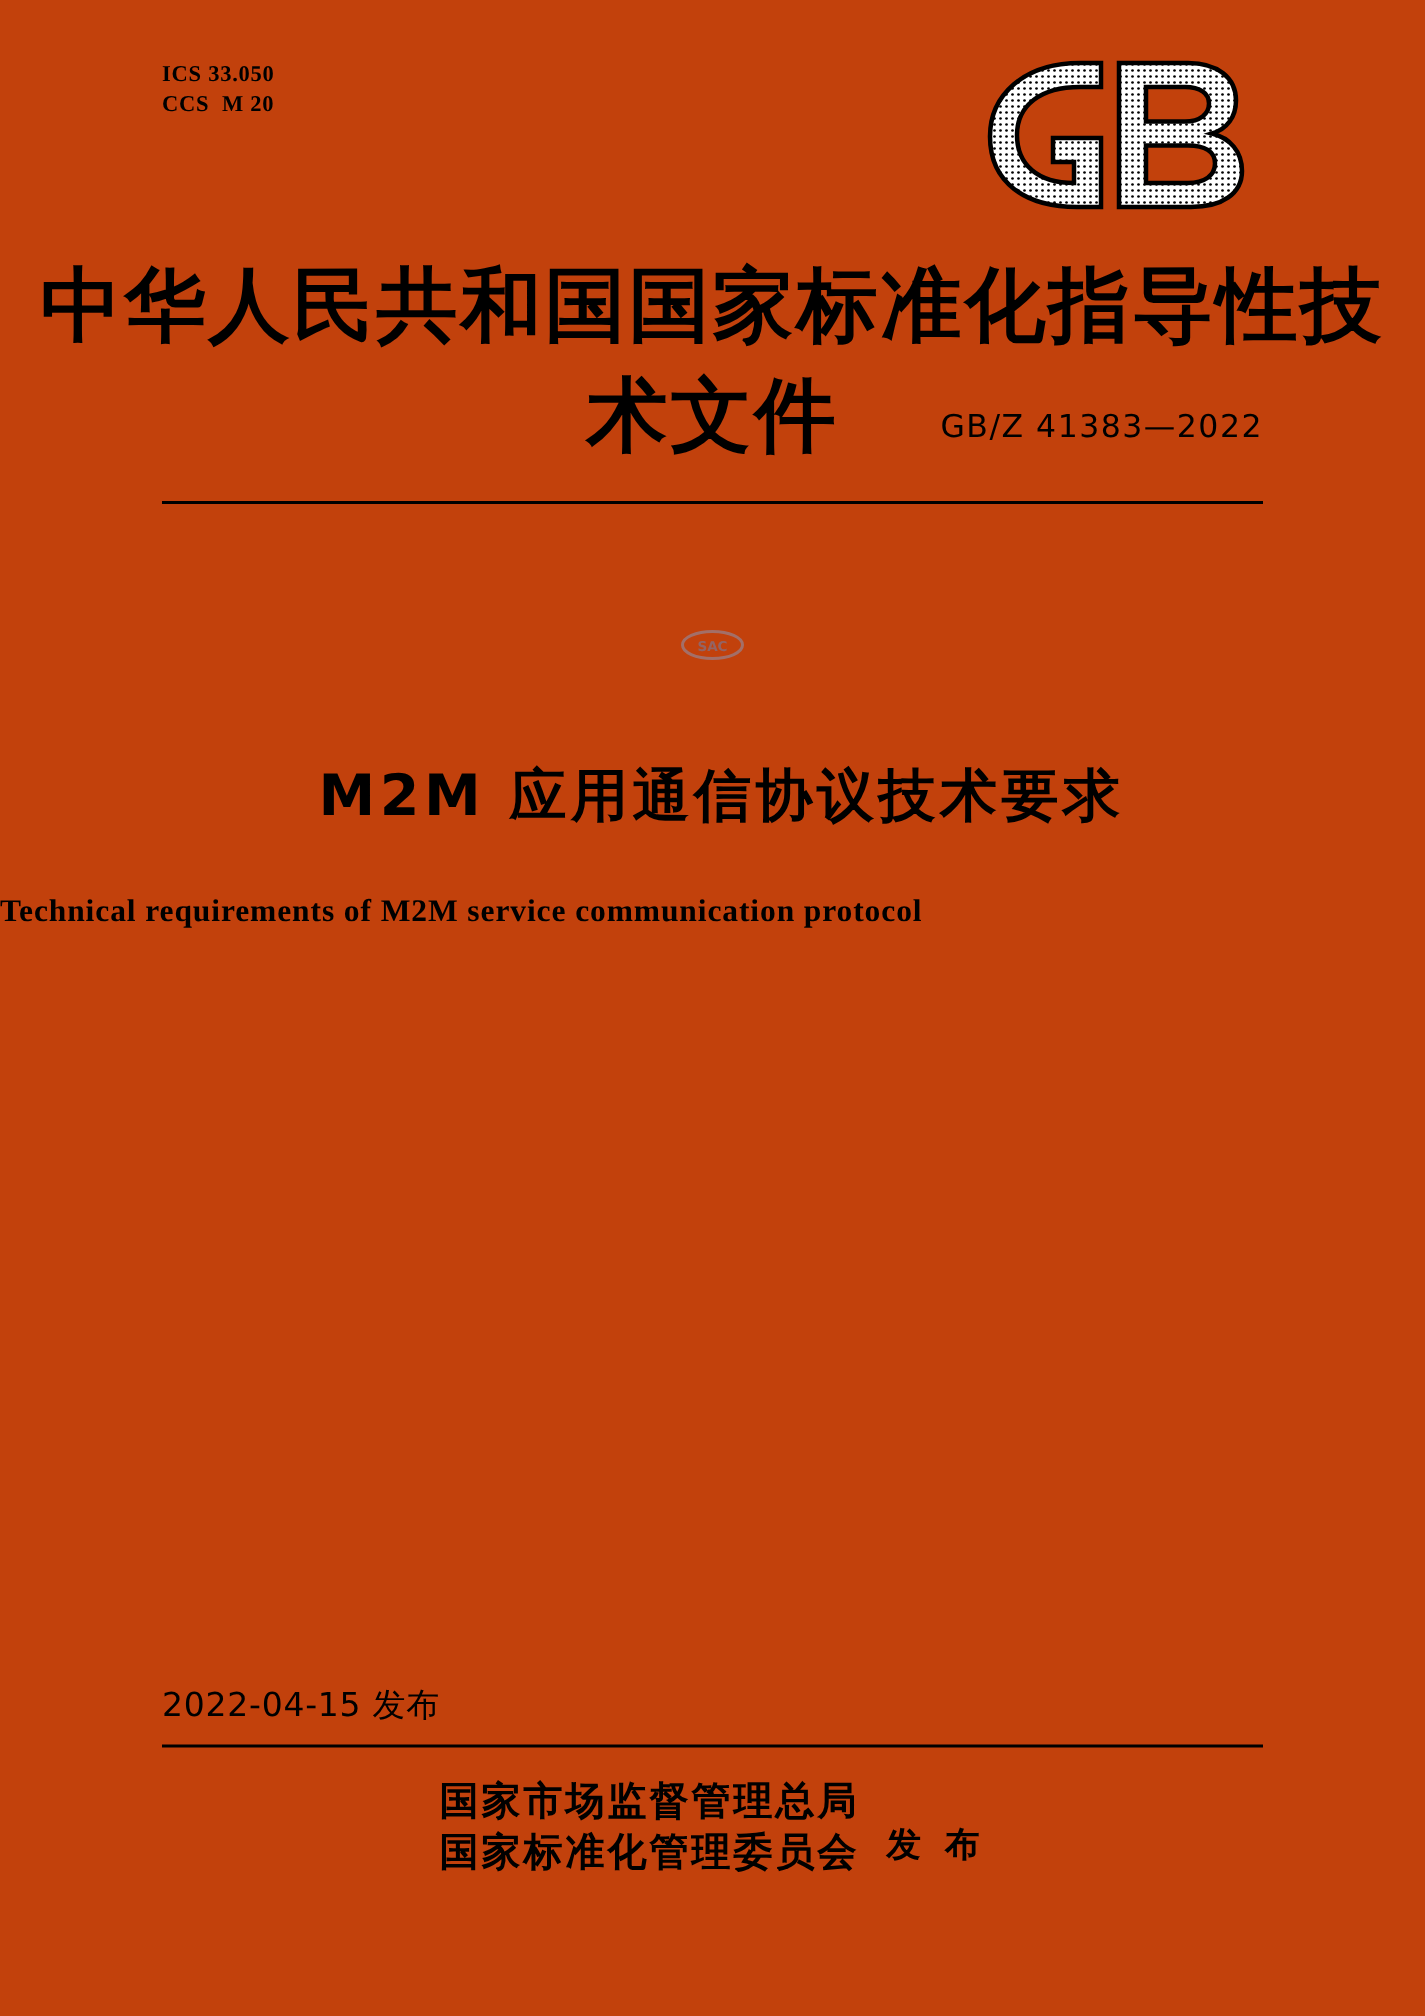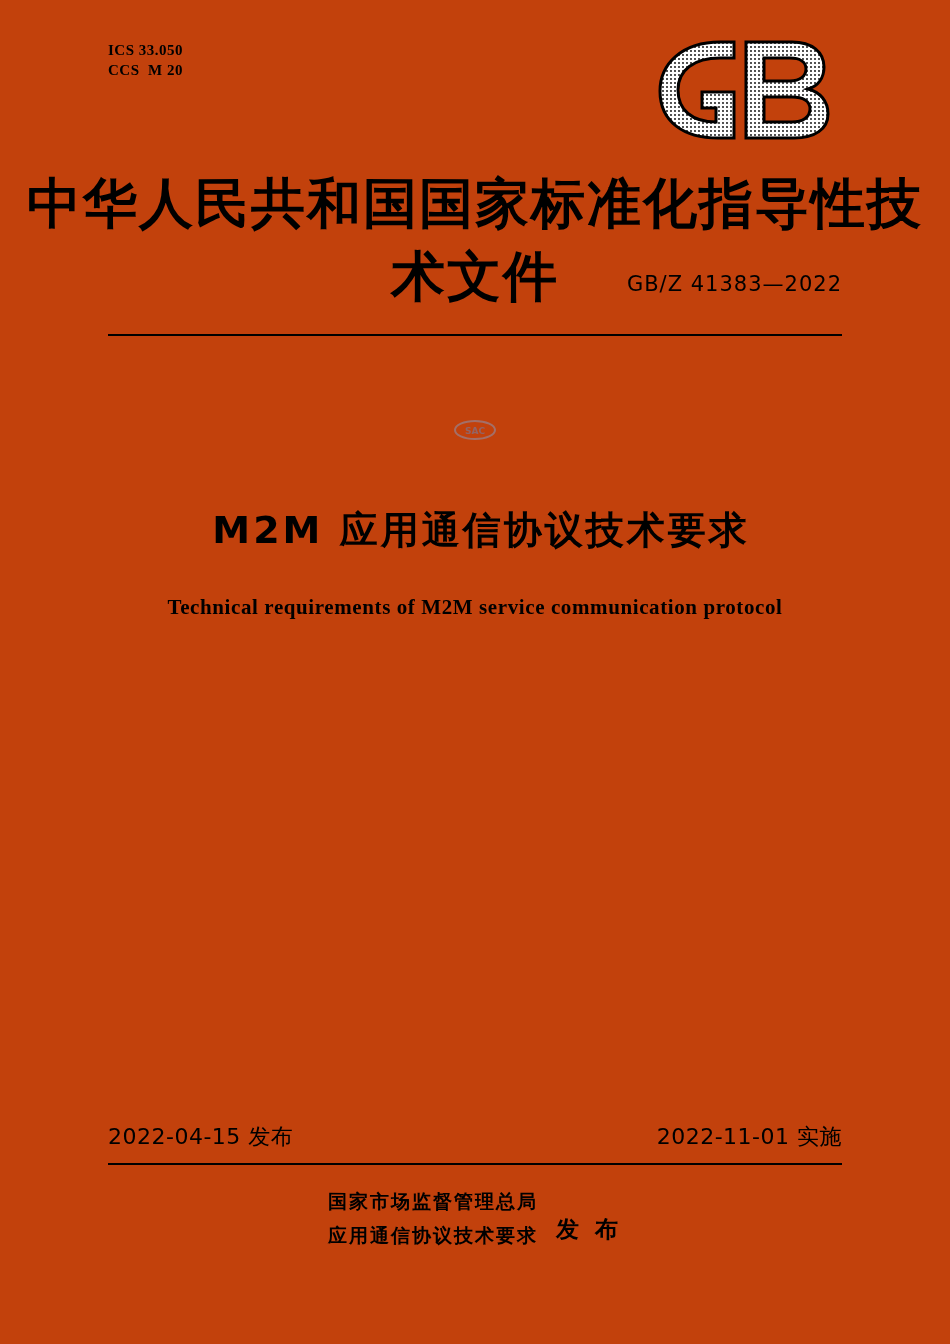--- a/index.html
+++ b/index.html
@@ -96,21 +96,21 @@
     font-family: "DejaVu Sans", sans-serif;
     font-weight: bold;
     font-size: 38px;
     letter-spacing: 3px;
   }
   .title-en {
     position: absolute;
     left: 0;
     right: 0;
     top: 595px;
-    text-align: center;
+    text-align: left;
     font-family: "Liberation Serif", serif;
     font-weight: bold;
     font-size: 21px;
     letter-spacing: 0.6px;
   }
 
   
   .date-row {
     position: absolute;
     left: 108px;
@@ -138,21 +138,21 @@
     left: 0;
     right: 0;
     top: 1184px;
     display: flex;
     justify-content: center;
     align-items: center;
   }
   .issuer-names {
     font-family: "DejaVu Sans", sans-serif;
     font-weight: bold;
-    font-size: 19px;
+    font-size: 26px;
     line-height: 34px;
     letter-spacing: 2px;
     text-align: right;
   }
   .issuer-action {
     font-family: "DejaVu Sans", sans-serif;
     font-weight: bold;
     font-size: 23px;
     letter-spacing: 4px;
     margin-left: 18px;
@@ -197,26 +197,25 @@
       <ellipse cx="23" cy="20" rx="20" ry="9" fill="none" stroke="#7ea7d8" stroke-width="2"></ellipse>
       <text x="23" y="24" font-family="DejaVu Sans, sans-serif" font-size="9" font-weight="bold" text-anchor="middle" fill="#5b8fd0">SAC</text>
     </svg>
   </div>
 
   <div class="title-cn">M2M 应用通信协议技术要求</div>
   <div class="title-en">Technical requirements of M2M service communication protocol</div>
 
   <div class="date-row">
     <span>2022-04-15 发布</span>
-    <span>2022-11-01 实施</span>
   </div>
 
   <div class="rule-bottom"></div>
 
   <div class="issuer">
     <div class="issuer-names">
       <div>国家市场监督管理总局</div>
-      <div>应用通信协议技术要求</div>
+      <div>国家标准化管理委员会</div>
     </div>
     <div class="issuer-action">发 布</div>
   </div>
 
 </div>
 
 </body></html>

